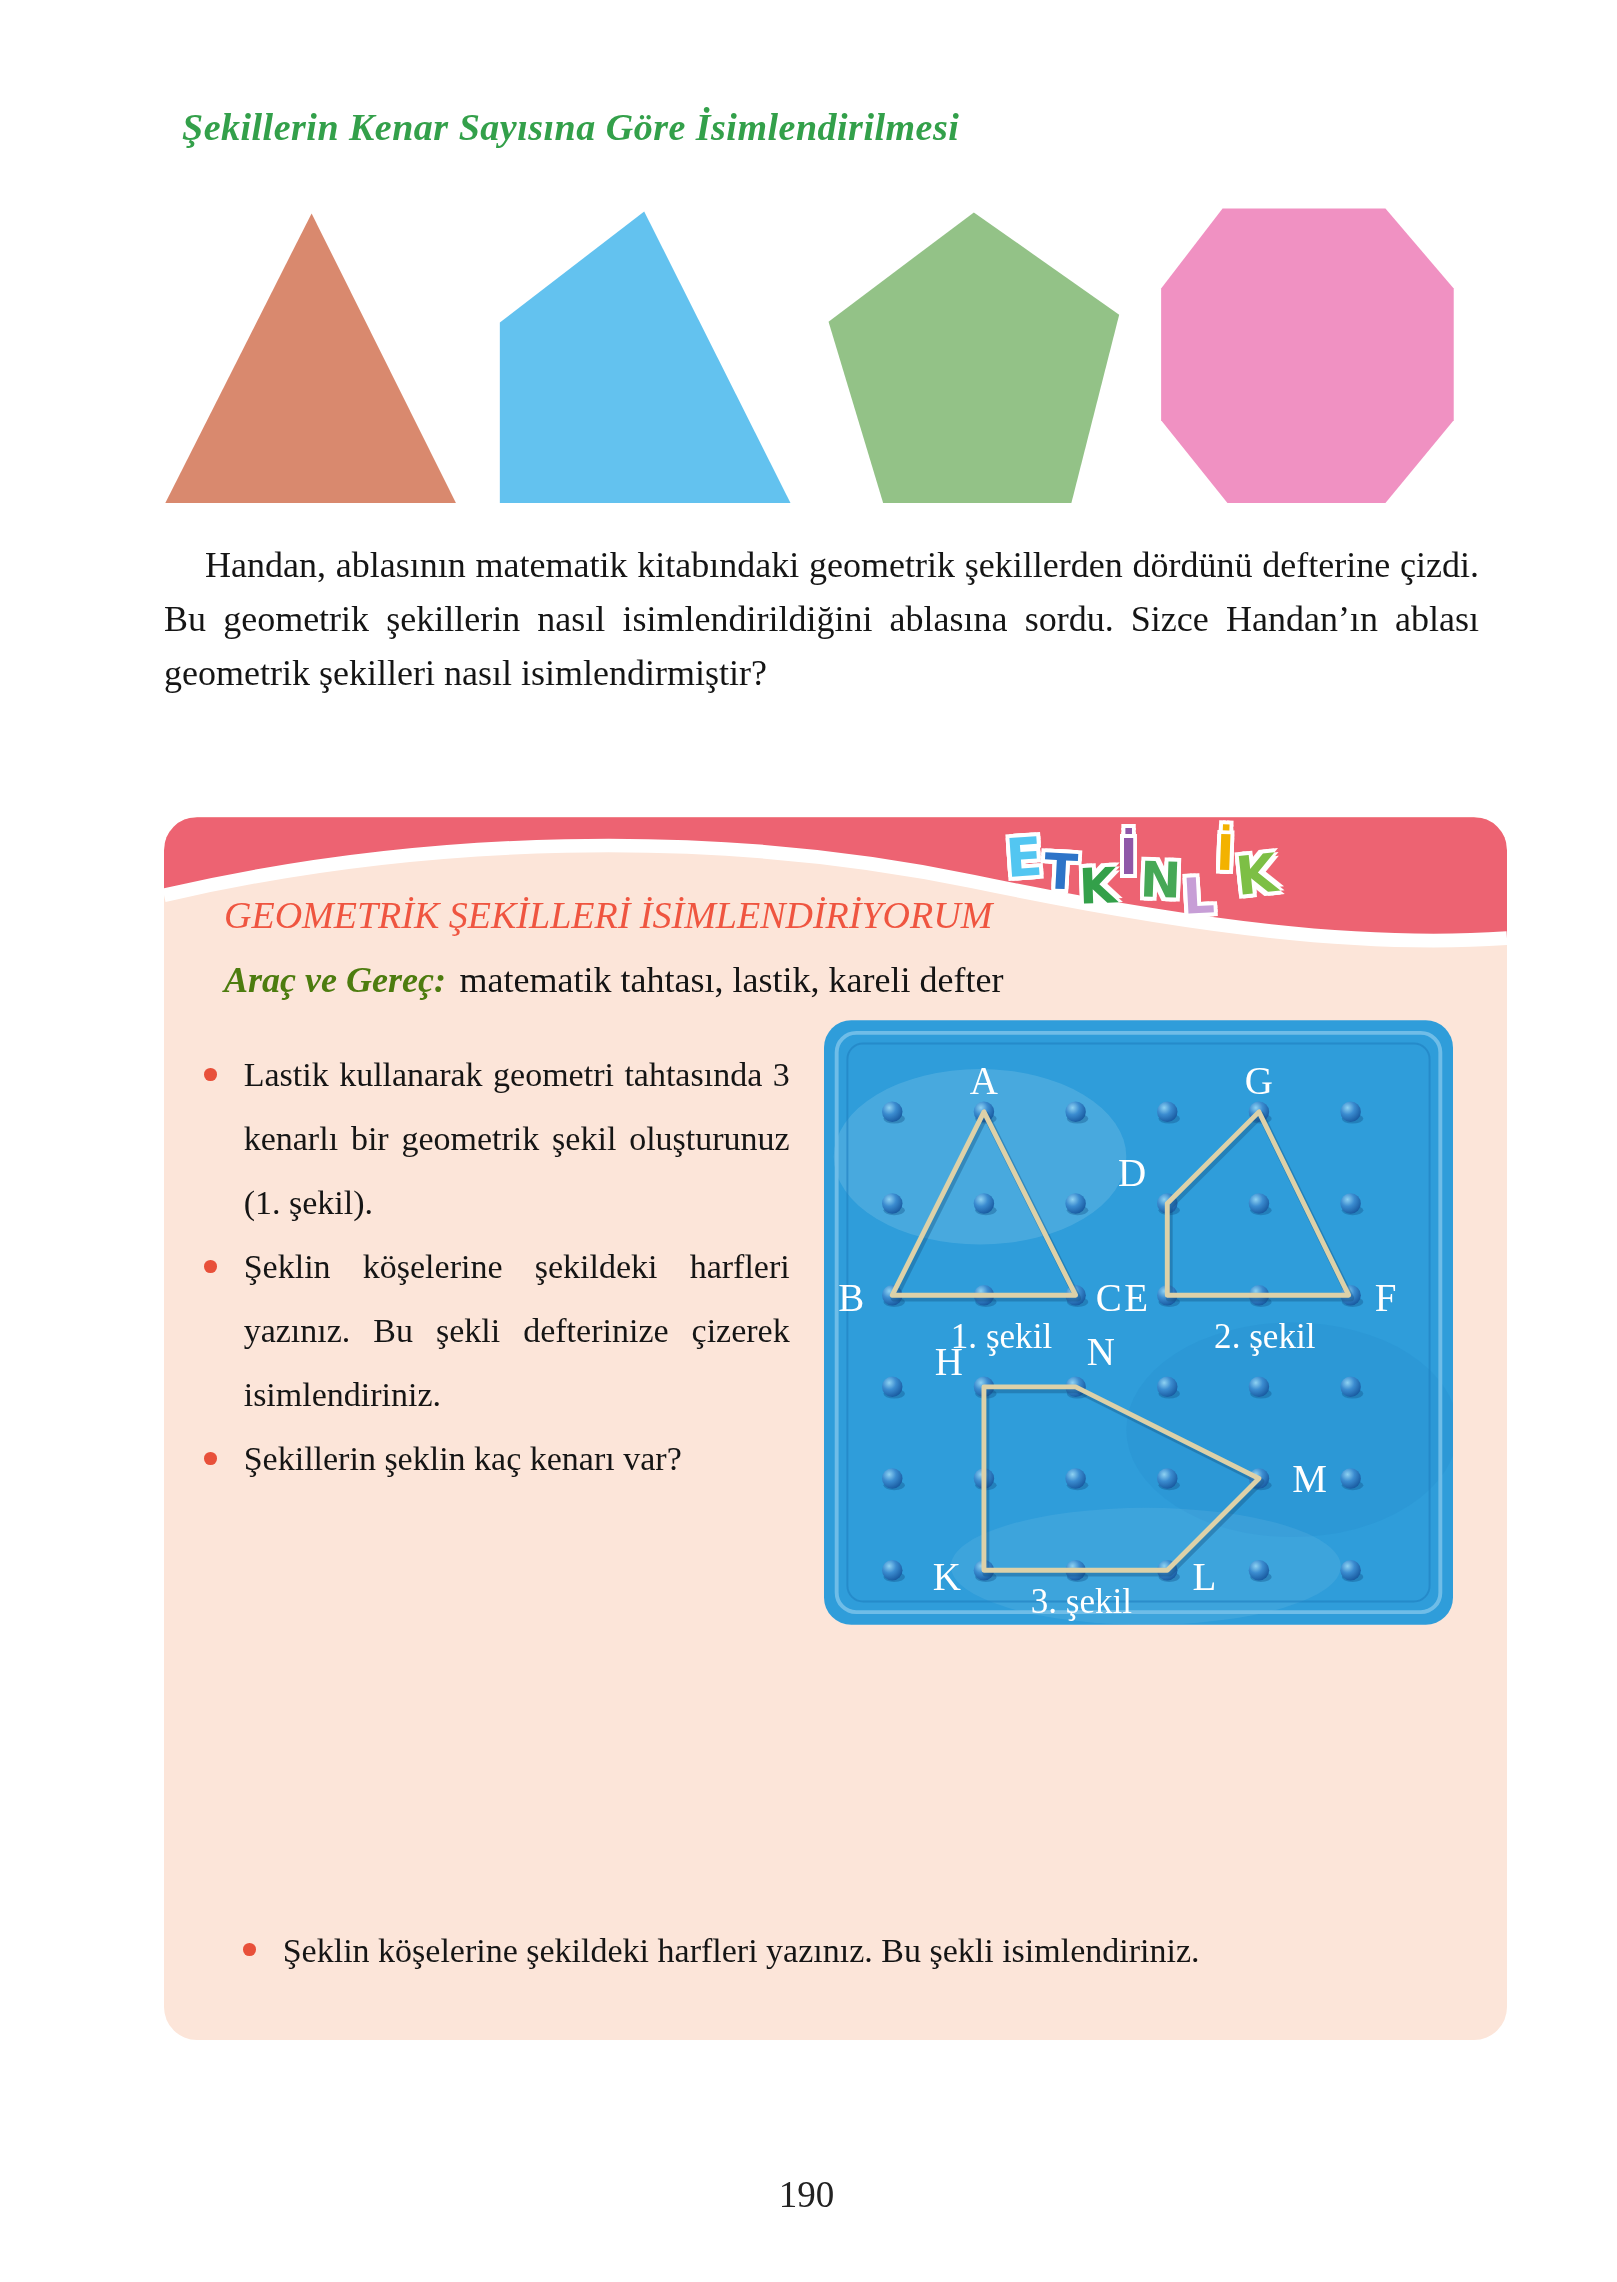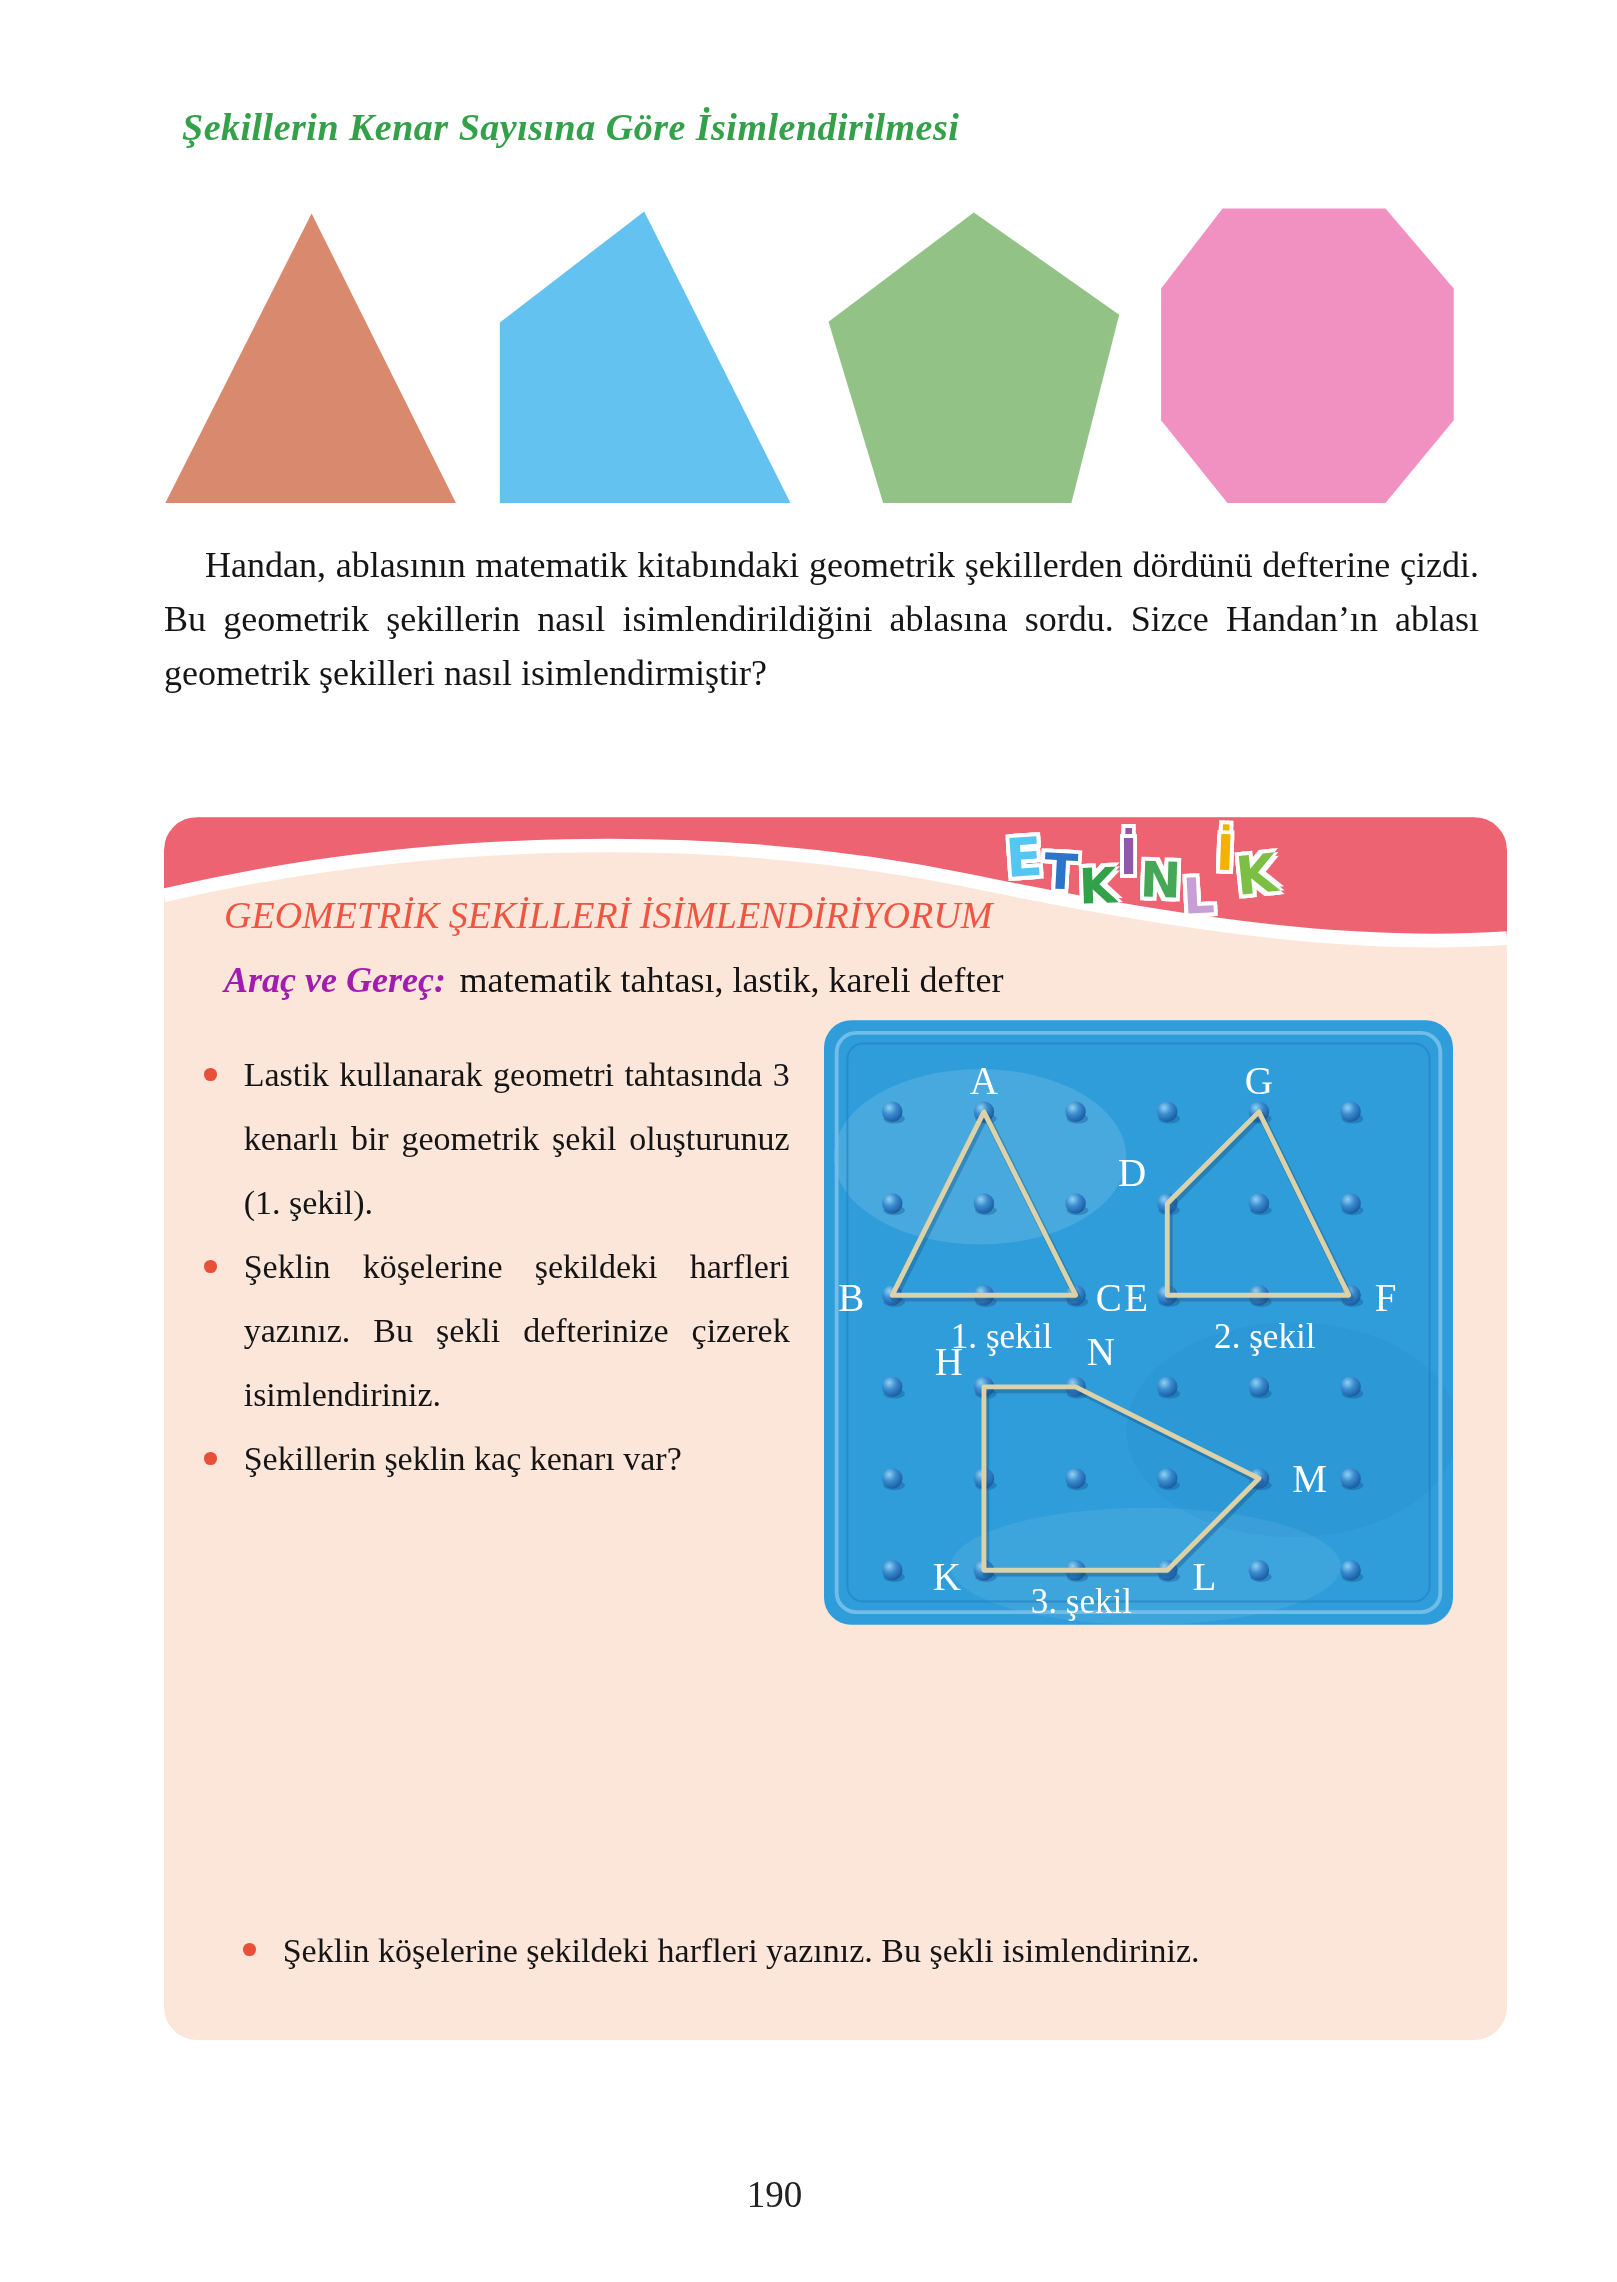--- a/index.html
+++ b/index.html
@@ -46,42 +46,42 @@
   .badge span:nth-child(4){transform:translateY(9.8px);}
   .badge span:nth-child(5){transform:translateY(33px) rotate(2deg);}
   .badge span:nth-child(6){transform:translateY(49px) rotate(-3deg);}
   .badge span:nth-child(7){transform:translateY(5.9px) rotate(2deg);}
   .badge span:nth-child(8){transform:translateY(25px) rotate(-6deg);font-size:53px;}
   .act-title{
     position:absolute;left:60px;top:76px;
     font-size:38px;font-weight:normal;font-style:italic;color:#ef5540;
   }
   .act-materials{position:absolute;left:60px;top:142px;font-size:36px;color:#141414;}
-  .act-materials .mat-label{font-weight:bold;font-style:italic;color:#a21caf;margin-right:13.7px;}
+  .act-materials .mat-label{font-weight:bold;font-style:italic;color:#4d7c0f;margin-right:13.7px;}
   .columns{position:absolute;left:39px;top:203px;width:1265px;}
   .leftcol{position:absolute;left:0;top:23.4px;width:589px;}
   .bullet{display:flex;align-items:flex-start;}
   .dot{width:12.7px;height:12.7px;border-radius:50%;background:#e8503a;flex:none;margin:25px 27px 0 1px;}
   .leftcol .bullet-text{
     width:546px;font-size:34px;line-height:64px;color:#151515;text-align:justify;
   }
   .board-wrap{position:absolute;left:621px;top:0px;width:629px;height:605px;}
   .lowerlist{position:absolute;left:39px;top:901px;width:1268px;}
   .lowerlist .bullet{margin-bottom:3.9px;}
   .lowerlist .dot{margin-top:22.4px;}
   .lowerlist .bullet-text{
     width:1200px;font-size:34px;line-height:59px;color:#151515;text-align:justify;
   }
   
   .gb-label{font-family:"Liberation Serif",serif;font-size:40px;fill:#ffffff;}
   .gb-caption{font-family:"Liberation Serif",serif;font-size:36px;fill:#ffffff;}
   
   .pagenum{
     position:absolute;left:0;top:2173px;width:1549px;text-align:center;
-    font-size:37px;color:#222;
+    font-size:37px;color:#222;padding-left:32px;
   }
 </style>
 </head>
 <body>
 
 <div class="page">
 
   <div class="heading">Şekillerin Kenar Sayısına Göre İsimlendirilmesi</div>
 
   <div class="shapes-row">

